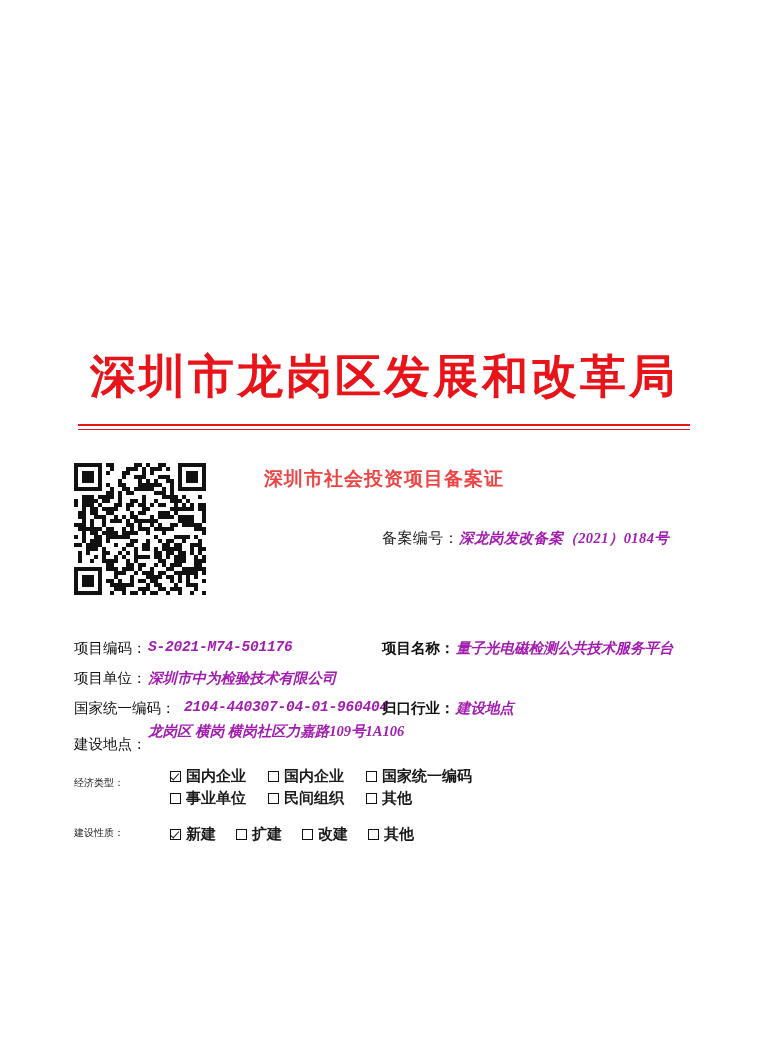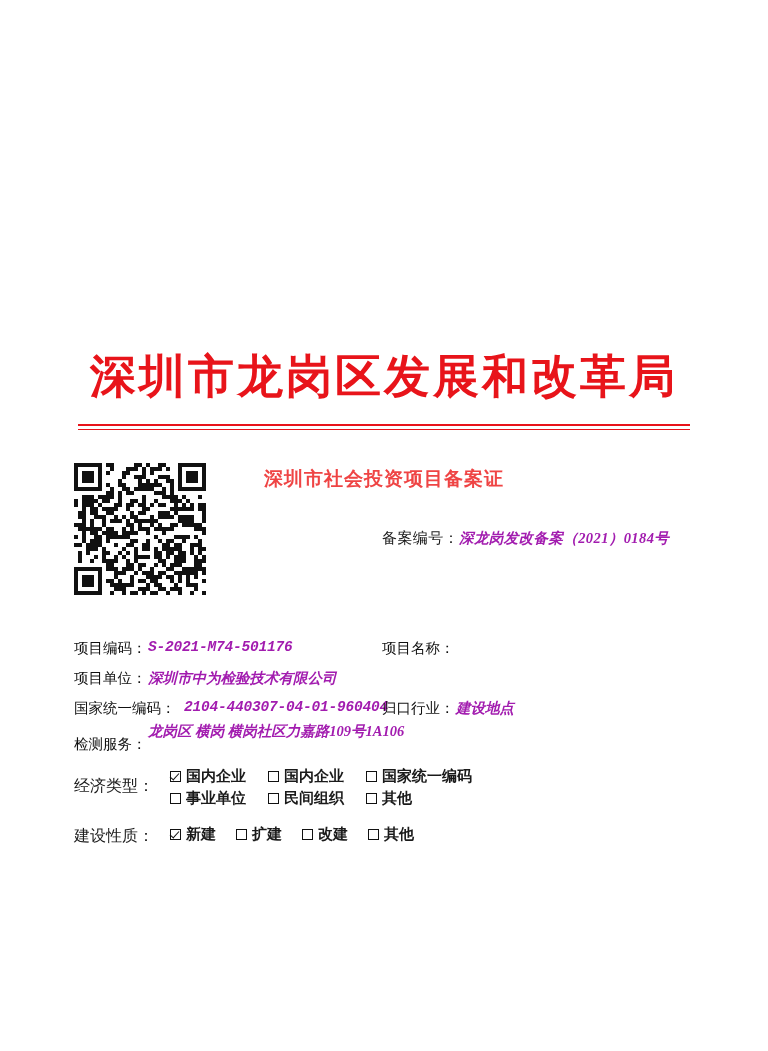--- a/index.html
+++ b/index.html
@@ -124,33 +124,33 @@
   }
   .mono {
     font-family: "Liberation Mono", "DejaVu Sans Mono", monospace;
     font-weight: bold;
     letter-spacing: -0.2px;
   }
 
   
   .c1-lab { left: 0; }
   .c1-val { left: 74px; }
-  .c2-lab { left: 308px; }
+  .c2-lab { left: 308px; font-weight: bold; }
   .c2-val { left: 382px; }
 
   
   .chk-group {
     position: absolute;
     left: 0;
     width: 620px;
   }
   .chk-lab {
     position: absolute;
     left: 0;
-    font-size: 16px;
+    font-size: 10px;
     white-space: nowrap;
   }
   .chk {
     position: absolute;
     display: inline-flex;
     align-items: center;
     white-space: nowrap;
     font-size: 15px;
   }
   .box {
@@ -749,36 +749,37 @@
   <div class="record-no">
     <span class="lbl">备案编号：</span><span class="val">深龙岗发改备案（2021）0184号</span>
   </div>
 
   <div class="fields">
 
     <div class="row">
       <span class="lab c1-lab">项目编码：</span>
       <span class="val c1-val mono">S-2021-M74-501176</span>
       <span class="lab c2-lab">项目名称：</span>
+      <span class="val c2-val">量子光电磁检测公共技术服务平台</span>
     </div>
 
     <div class="row">
       <span class="lab c1-lab">项目单位：</span>
       <span class="val c1-val">深圳市中为检验技术有限公司</span>
     </div>
 
     <div class="row">
       <span class="lab c1-lab">国家统一编码：</span>
       <span class="val mono" style="left:110px">2104-440307-04-01-960404</span>
       <span class="lab c2-lab">归口行业：</span>
       <span class="val c2-val">建设地点</span>
     </div>
 
     <div class="row">
-      <span class="lab c1-lab" style="top:6px">检测服务：</span>
+      <span class="lab c1-lab" style="top:6px">建设地点：</span>
       <span class="val" style="left:74px; top:-7px">龙岗区 横岗 横岗社区力嘉路109号1A106</span>
     </div>
 
     <div class="chk-group" style="top:128px; height:46px">
       <span class="chk-lab" style="top:9px">经济类型：</span>
 
       <span class="chk" style="left:96px; top:0">
         <span class="box checked"></span>
         <span class="txt">国内企业</span>
       </span>

